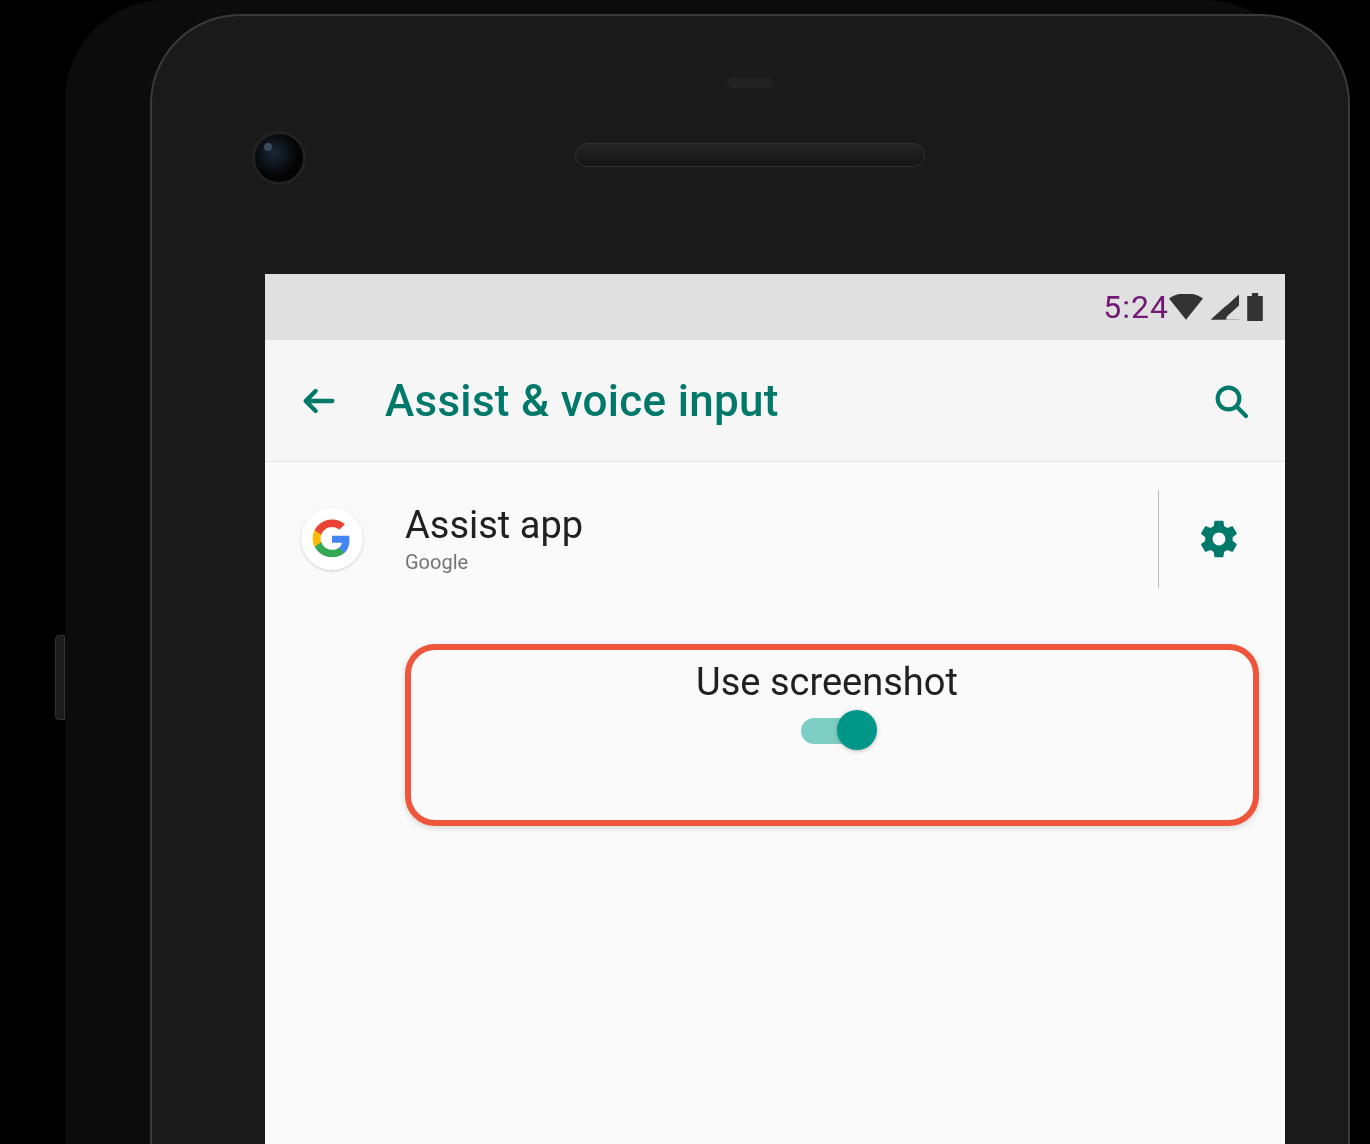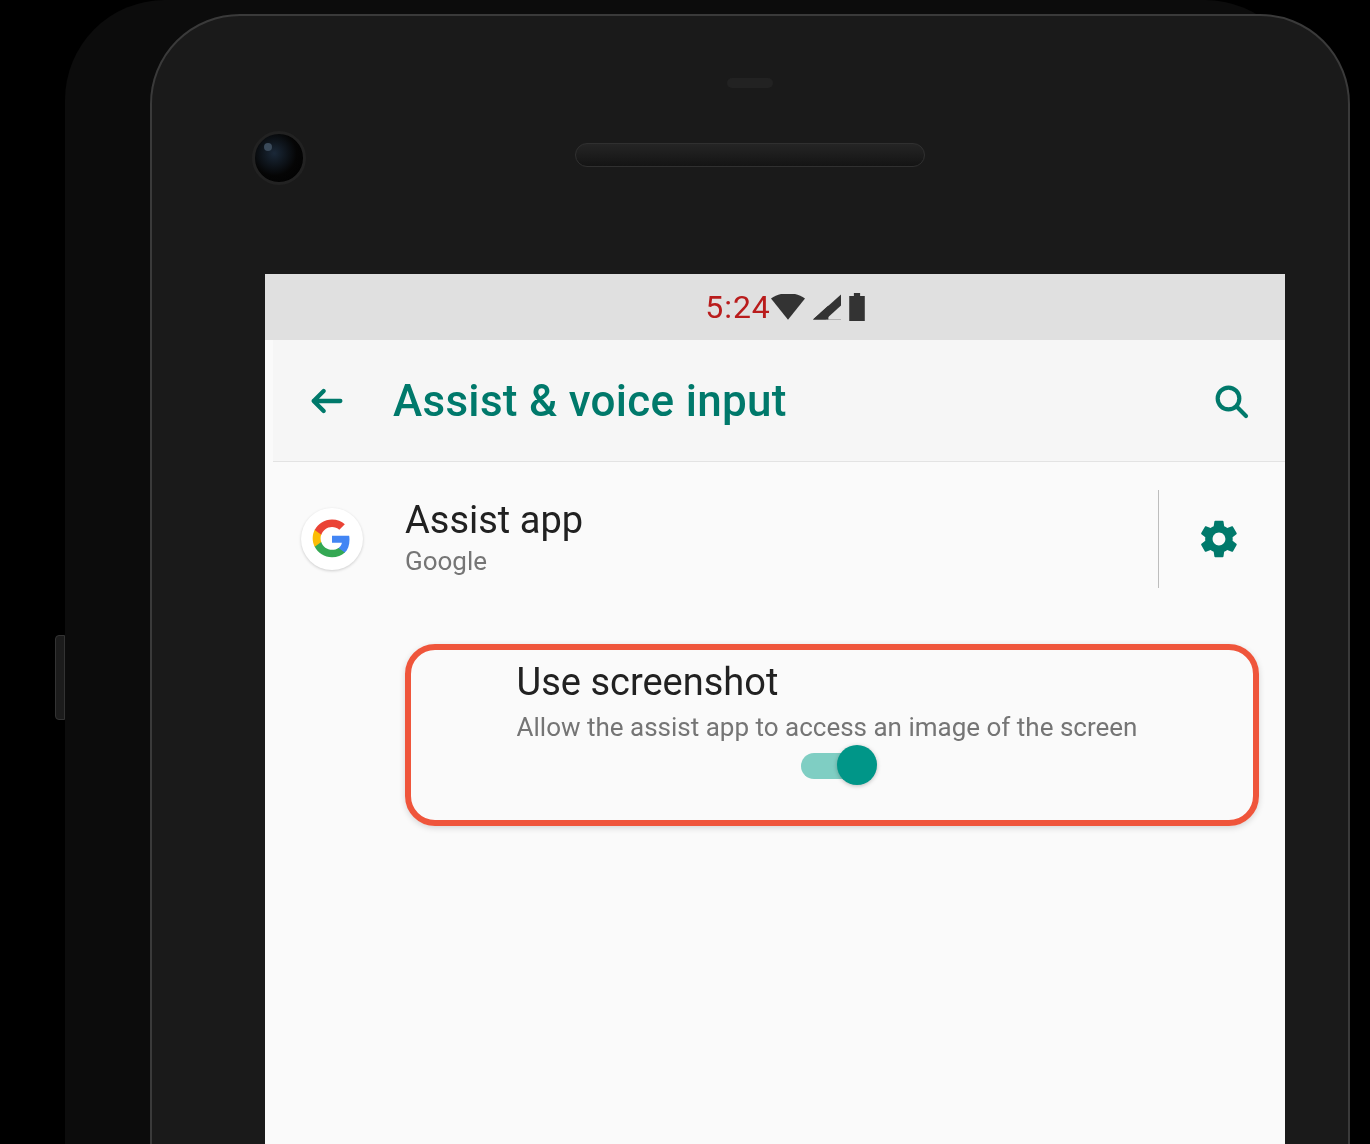--- a/index.html
+++ b/index.html
@@ -84,43 +84,42 @@
       width: 1020px;
       height: 886px;
       background: #fafafa;
       overflow: hidden;
     }
     .statusbar {
       height: 66px;
       background: #e0e0e0;
       display: flex;
       align-items: center;
-      justify-content: center;
+      justify-content: flex-end;
       padding: 0 22px 0 42px;
-      color: #b91c1c;
+      color: #701a75;
     }
     .time {
       font-size: 32px;
       letter-spacing: 1px;
     }
     .status-icons {
       display: flex;
       align-items: center;
       gap: 8px;
     }
     .wifi-icon svg, .cell-icon svg, .battery-icon svg { display:block; }
     .appbar {
       height: 122px;
       background: #f6f6f6;
       display: flex;
       align-items: center;
       padding: 0 26px;
       border-bottom: 1px solid #e3e3e3;
       gap: 38px;
-      margin-left: 8px;
     }
     .back-btn {
       width: 56px; height: 56px;
       display:flex; align-items:center; justify-content:center;
       cursor:pointer;
     }
     .app-title {
       flex: 1;
       color: #00796b;
       font-size: 44px;
@@ -153,21 +152,21 @@
       box-shadow: 0 1px 3px rgba(0,0,0,.18);
       display:flex; align-items:center; justify-content:center;
     }
     .assist-row .text-col { flex:1; }
     .title-lg {
       font-size: 38px;
       color: #212121;
       margin-bottom: 2px;
     }
     .subtitle {
-      font-size: 26px;
+      font-size: 20px;
       color: #757575;
       line-height: 1.35;
     }
     .assist-row .divider-v {
       width: 1px;
       height: 98px;
       background: #bdbdbd;
       margin: 0 32px 0 24px;
     }
     .gear-btn {
@@ -286,21 +285,20 @@
             <svg width="44" height="44" viewBox="0 0 24 24">
                 <path fill="#00796b" d="M19.4 13c.04-.33.07-.66.07-1s-.03-.67-.07-1l2.1-1.65c.19-.15.24-.42.12-.64l-2-3.46c-.12-.22-.39-.3-.61-.22l-2.49 1c-.52-.4-1.08-.73-1.69-.98l-.38-2.65C14.4 2.18 14.2 2 13.96 2h-4c-.24 0-.44.18-.48.4l-.38 2.65c-.61.25-1.17.58-1.69.98l-2.49-1c-.22-.08-.49 0-.61.22l-2 3.46c-.12.22-.07.49.12.64L4.53 11c-.04.33-.07.66-.07 1s.03.67.07 1l-2.1 1.65c-.19.15-.24.42-.12.64l2 3.46c.12.22.39.3.61.22l2.49-1c.52.4 1.08.73 1.69.98l.38 2.65c.04.22.24.4.48.4h4c.24 0 .44-.18.48-.4l.38-2.65c.61-.25 1.17-.58 1.69-.98l2.49 1c.22.08.49 0 .61-.22l2-3.46c.12-.22.07-.49-.12-.64L19.4 13zM12 15.5c-1.93 0-3.5-1.57-3.5-3.5s1.57-3.5 3.5-3.5 3.5 1.57 3.5 3.5-1.57 3.5-3.5 3.5z"></path>
               </svg>
           </div>
         </div>
 
 
         <div class="toggle-row" style="padding-top:44px;flex-direction:column;">
           <div class="toggle-text">
             <div class="title-lg">Use screenshot</div>
-            <div class="subtitle">Allow the assist app to access an image of the screen</div>
           </div>
           <div class="switch">
             <div class="switch-track"></div>
             <div class="switch-thumb"></div>
           </div>
         </div>
 
       </div>
 
       <div class="highlight-box" style="left:140px; top:370px; width:854px; height:182px;"></div>

